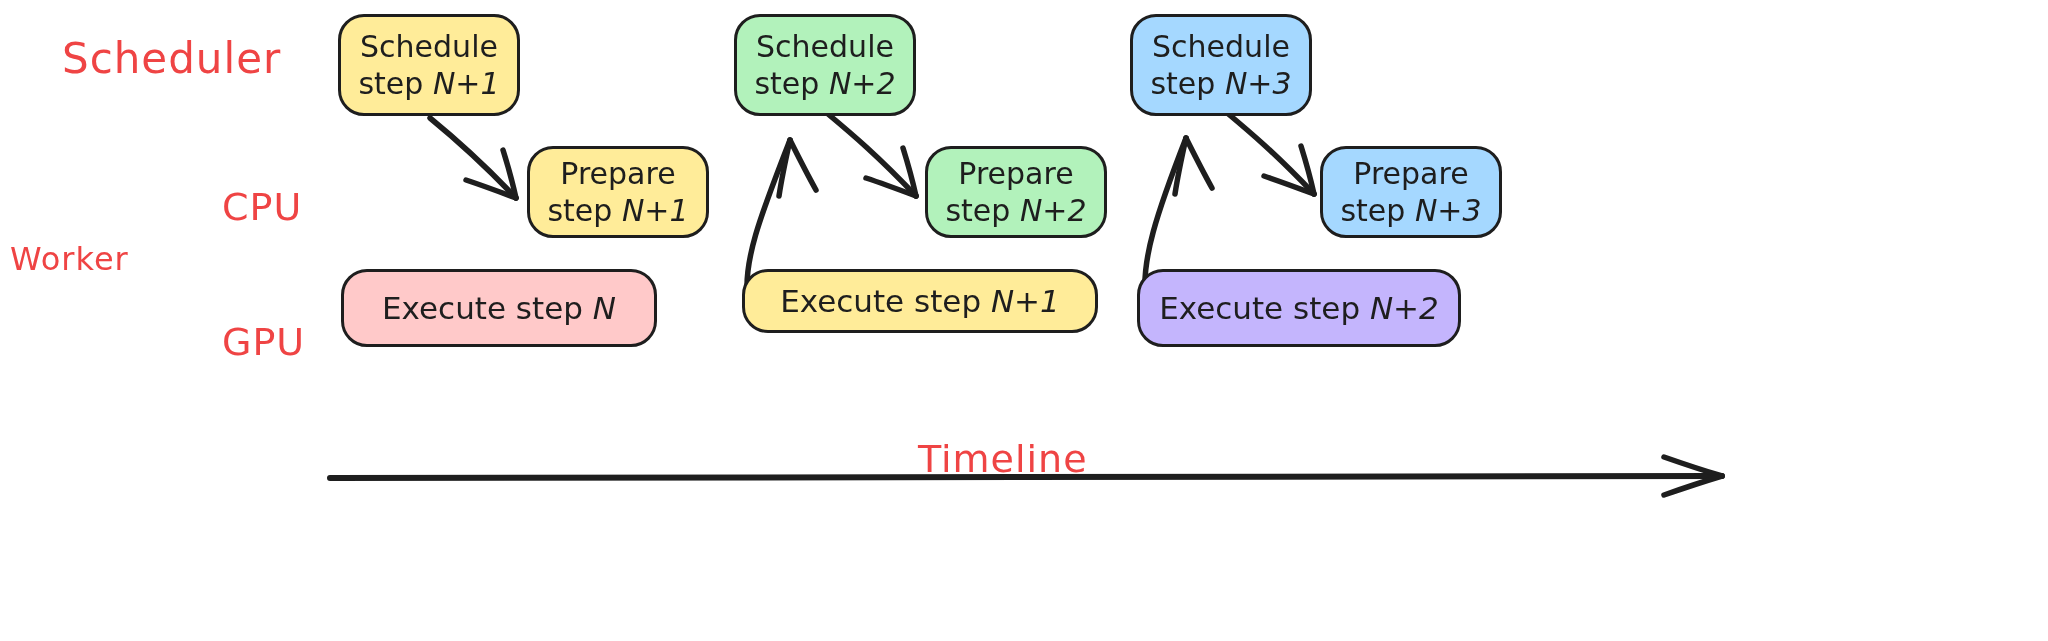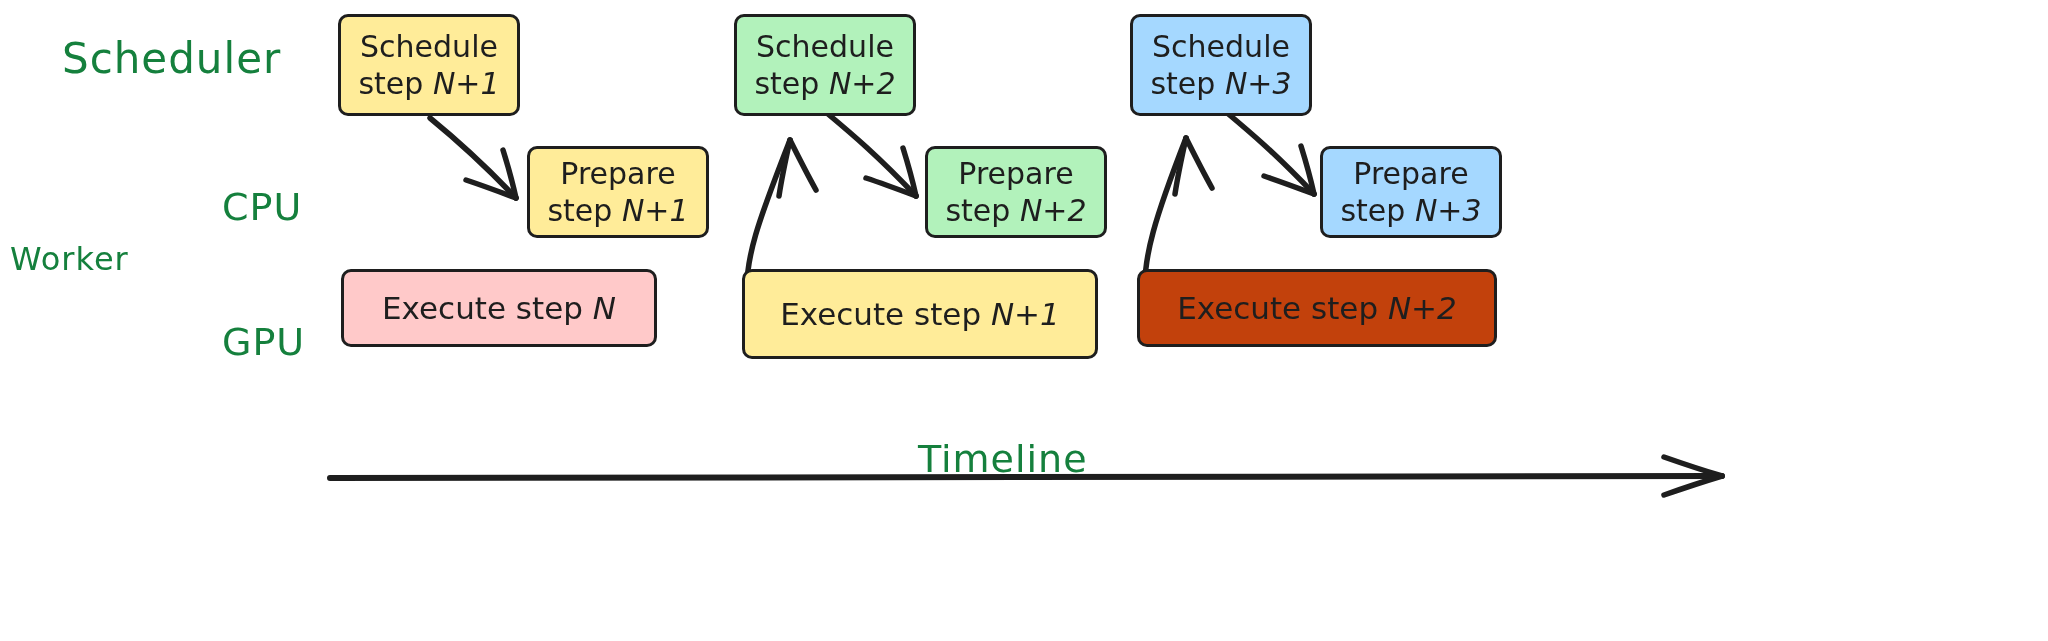--- a/index.html
+++ b/index.html
@@ -20,21 +20,21 @@
   }
   #sketch {
     position: absolute;
     left: 0;
     top: 0;
     width: 2048px;
     height: 641px;
   }
   .row-label {
     position: absolute;
-    color: #15803d;
+    color: #ef4444;
     font-family: "DejaVu Sans", sans-serif;
     font-weight: 400;
     white-space: nowrap;
     letter-spacing: 1px;
     user-select: none;
   }
   .lbl-scheduler { left: 62px;  top: 34px;  font-size: 42px; }
   .lbl-worker    { left: 10px;  top: 240px; font-size: 32px; }
   .lbl-cpu       { left: 222px; top: 185px; font-size: 38px; text-align: center; }
   .lbl-gpu       { left: 222px; top: 285px; font-size: 38px; margin-top: 35px; }
@@ -46,21 +46,21 @@
     display: flex;
     flex-direction: column;
     align-items: center;
     justify-content: center;
     text-align: center;
     color: #1e1e1e;
     font-family: "DejaVu Sans", sans-serif;
     font-size: 30px;
     line-height: 1.24;
     border: 3.5px solid #1e1e1e;
-    border-radius: 10px;
+    border-radius: 26px;
     user-select: none;
   }
   .node .ln { display: block; white-space: nowrap; }
   .node .ital { font-style: italic; }
   .node.wide { font-size: 31px; }
 </style>
 </head>
 <body>
 
 <div id="canvas" style="background-color: rgb(255, 255, 255);">
@@ -139,21 +139,21 @@
 
   <div class="node" style="left: 1320px; top: 146px; width: 182px; height: 92px; background-color: rgb(165, 216, 255);">
     <span class="ln">Prepare</span>
     <span class="ln"><span>step </span><span class="ital">N+3</span></span>
   </div>
 
   <div class="node wide" style="left: 341px; top: 269px; width: 316px; height: 78px; background-color: rgb(255, 201, 201);">
     <span class="ln"><span>Execute step </span><span class="ital">N</span></span>
   </div>
 
-  <div class="node wide" style="left: 742px; top: 269px; width: 356px; height: 90px; background-color: rgb(255, 236, 153);">
+  <div class="node wide" style="left: 742px; top: 269px; width: 356px; height: 64px; background-color: rgb(255, 236, 153);">
     <span class="ln"><span>Execute step </span><span class="ital">N+1</span></span>
   </div>
 
-  <div class="node wide" style="left: 1137px; top: 269px; width: 360px; height: 78px; background-color: #c2410c;">
+  <div class="node wide" style="left: 1137px; top: 269px; width: 324px; height: 78px; background-color: #c4b5fd;">
     <span class="ln"><span>Execute step </span><span class="ital">N+2</span></span>
   </div>
 
 </div>
 
 </body></html>

